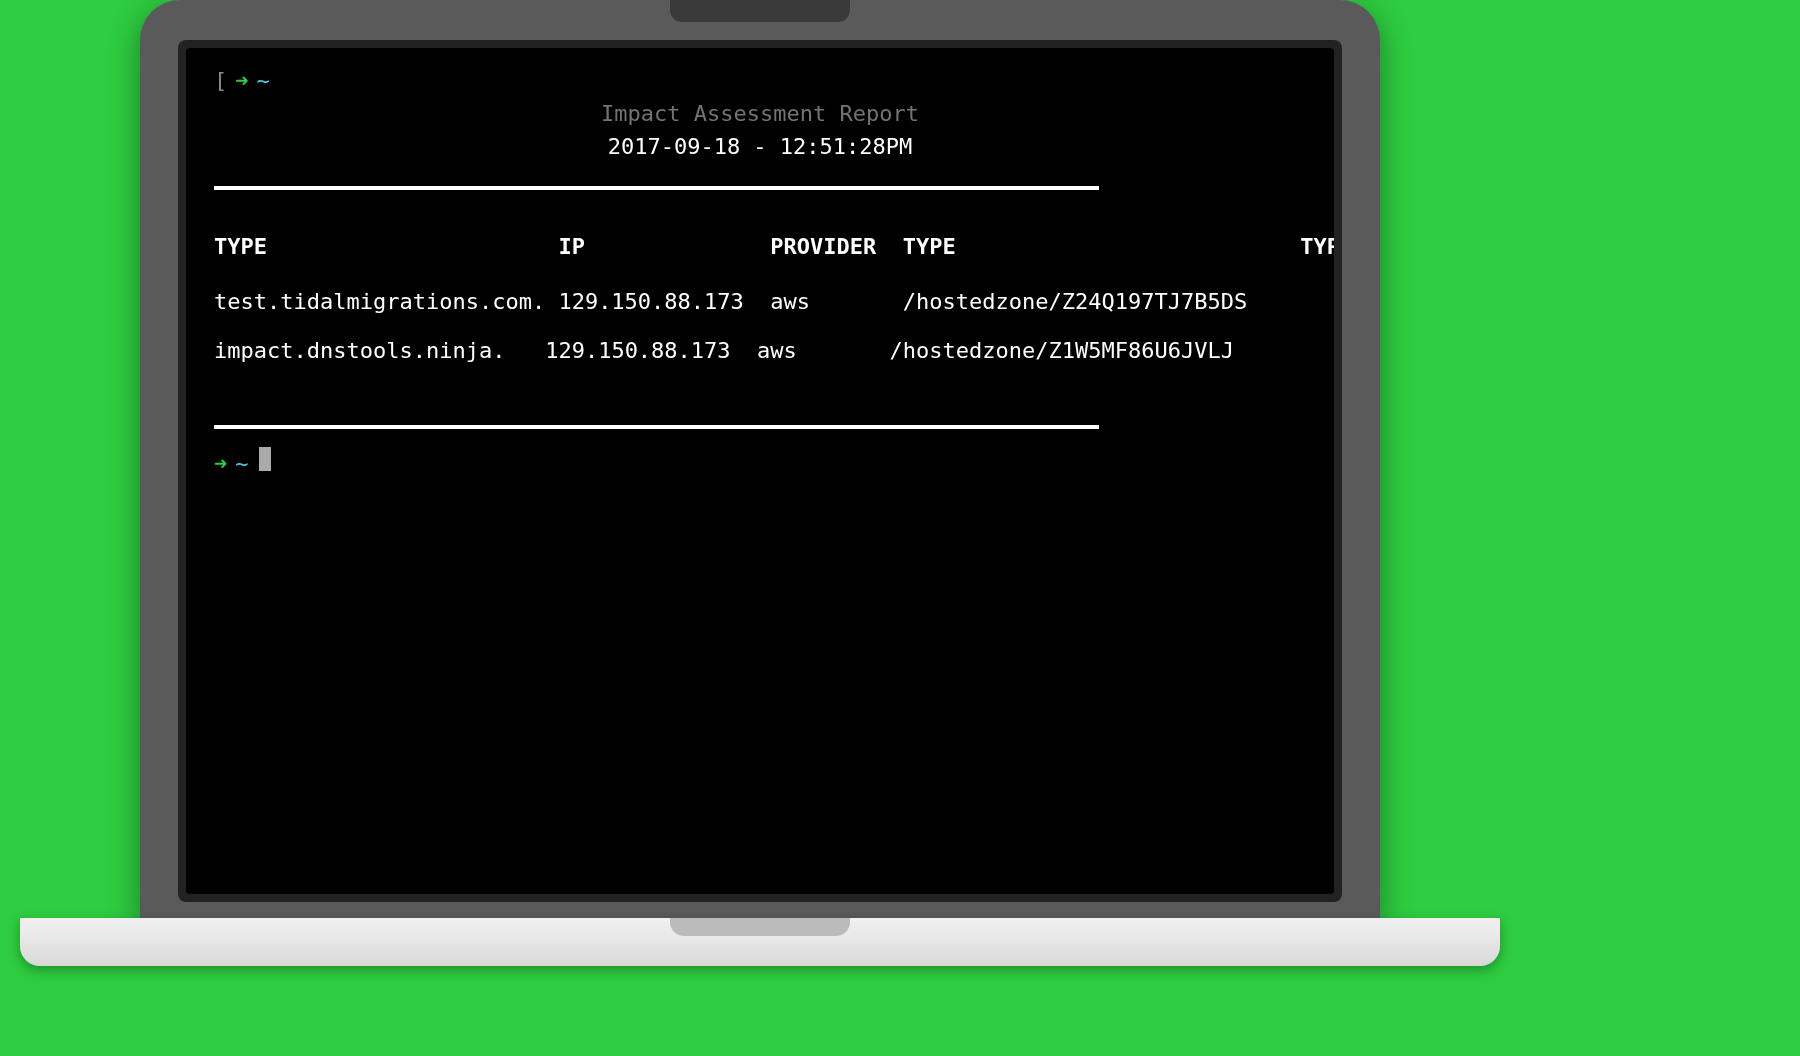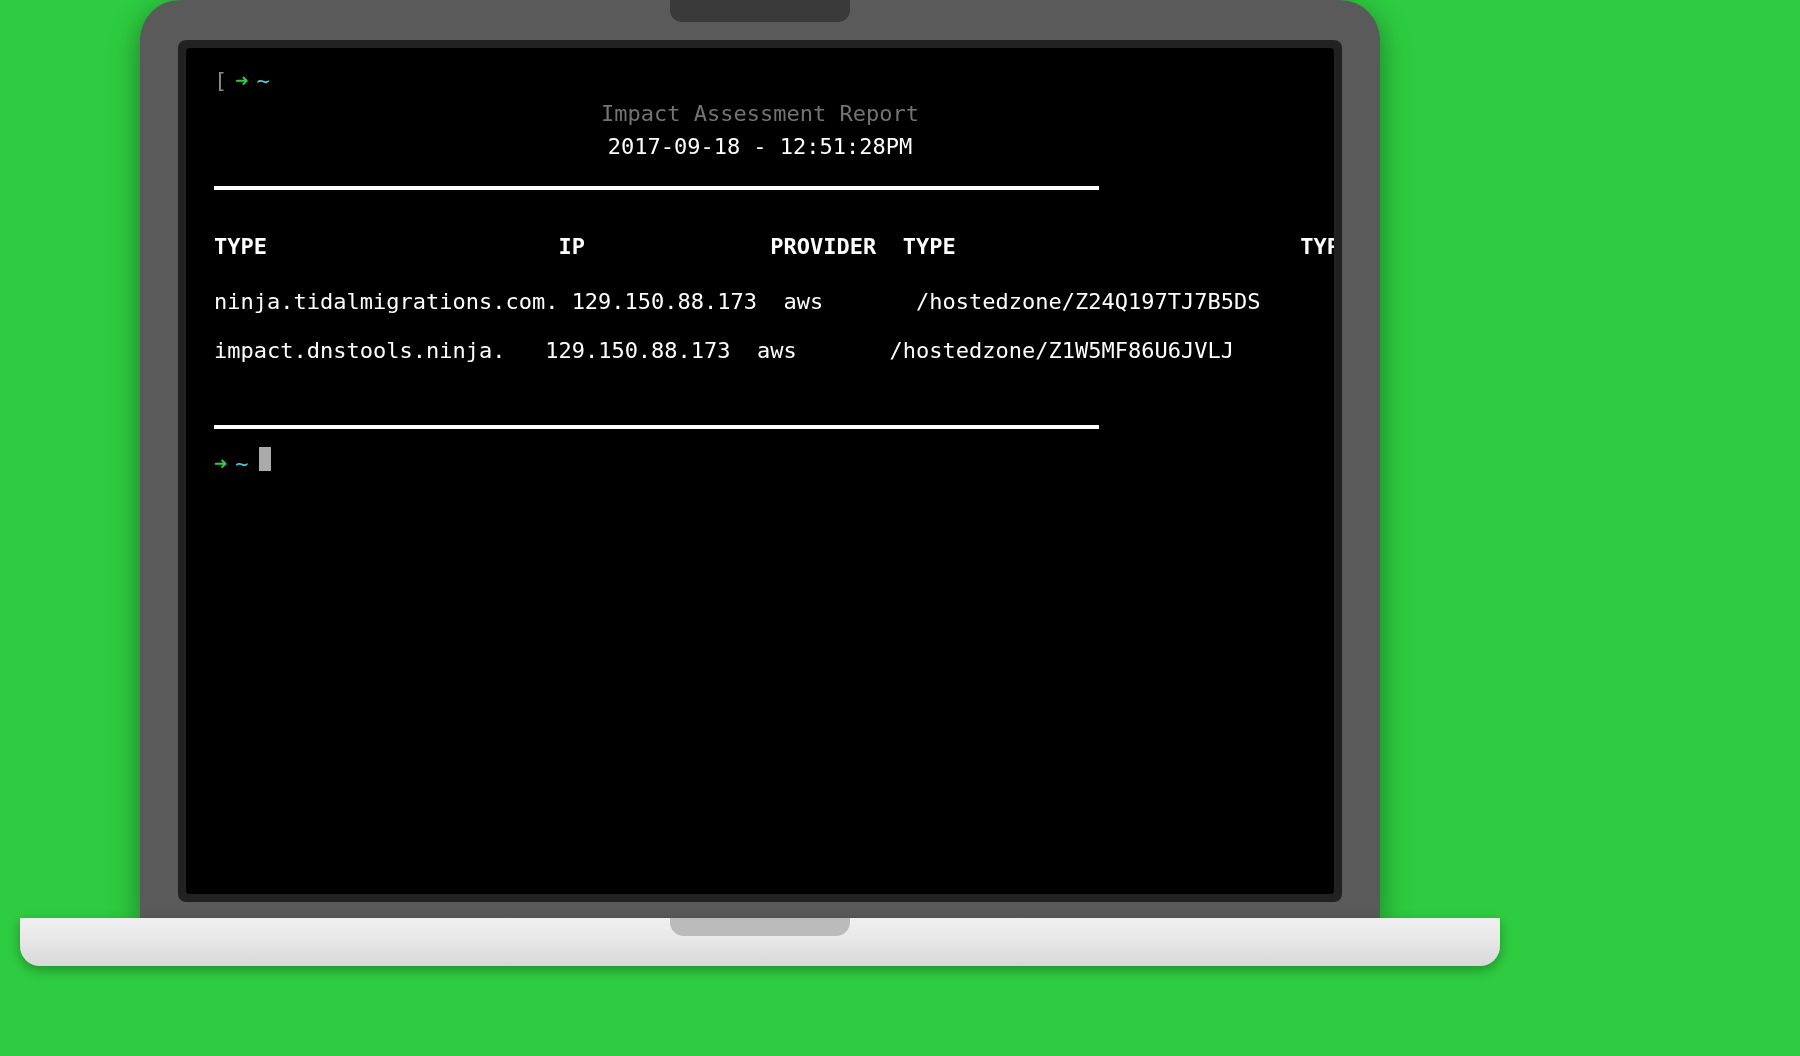--- a/index.html
+++ b/index.html
@@ -176,21 +176,21 @@
       </div>
 
       <div class="report-title">Impact Assessment Report</div>
       <div class="report-timestamp">2017-09-18 - 12:51:28PM</div>
 
       <div class="divider"></div>
 
       <div class="table">
         <div class="table-header"><span>TYPE</span>                      <span>IP</span>              <span>PROVIDER</span>  <span>TYPE</span>                          <span>TYPE</span></div>
 
-        <div class="table-row"><span>ninja.tidalmigrations.com.</span> <span>129.150.88.173</span>  <span>aws</span>       <span>/hostedzone/Z24Q197TJ7B5DS</span></div>
+        <div class="table-row"><span>test.tidalmigrations.com.</span> <span>129.150.88.173</span>  <span>aws</span>       <span>/hostedzone/Z24Q197TJ7B5DS</span></div>
 
         <div class="table-row"><span>impact.dnstools.ninja.</span>   <span>129.150.88.173</span>  <span>aws</span>       <span>/hostedzone/Z1W5MF86U6JVLJ</span></div>
       </div>
 
       <div class="divider-bottom"></div>
 
       <div class="prompt-line">
         <span class="prompt-arrow">➜</span>
         <span class="prompt-tilde">~</span>
         <span class="cursor-block"></span>

